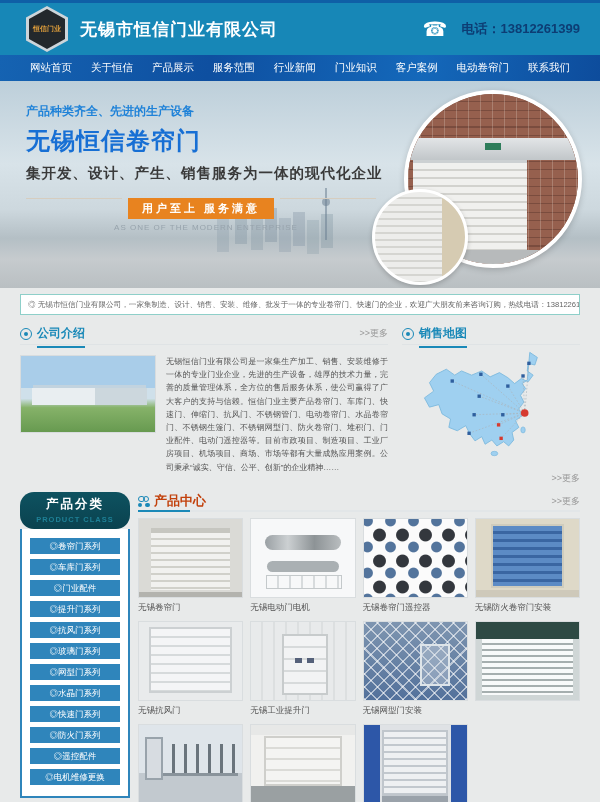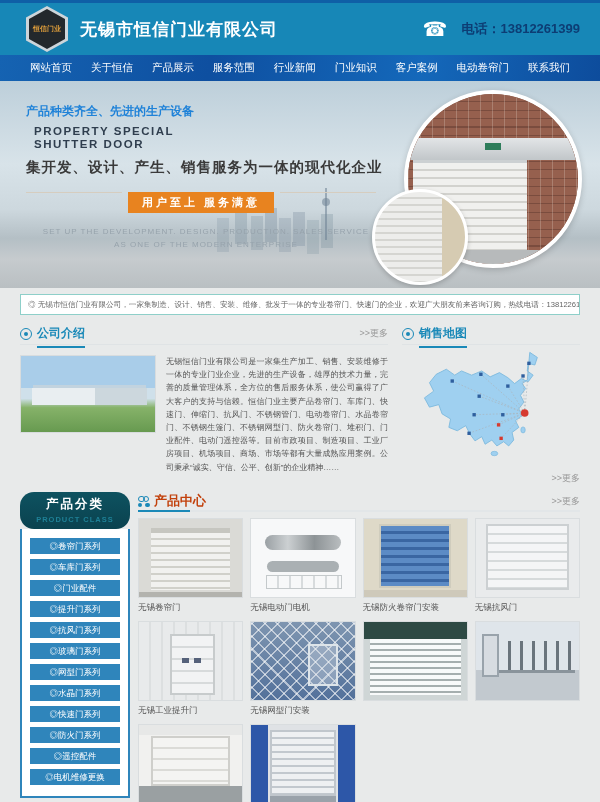--- a/index.html
+++ b/index.html
@@ -234,32 +234,28 @@
       </ul>
   </div>
 </div>
 
 <div class="banner">
   <div class="city"></div>
   <div class="tower"></div>
   <div class="banner-text">
     <div class="tagline">产品种类齐全、先进的生产设备</div>
     <div class="title-row">
-      <div class="title-en">
-        <div>PROPERTY SPECIAL</div>
-        <div>SHUTTER DOOR</div>
-      </div>
+      <div class="title-cn">无锡恒信卷帘门</div>
     </div>
     <div class="subtitle">集开发、设计、产生、销售服务为一体的现代化企业</div>
     <div class="badge-row">
       <div class="badge-line"></div>
       <div class="badge">用户至上 服务满意</div>
       <div class="badge-line"></div>
     </div>
-    <div class="cap cap1">SET UP THE DEVELOPMENT. DESIGN. PRODUCTION. SALES SERVICE</div>
     <div class="cap cap2">AS ONE OF THE MODERN ENTERPRISE</div>
   </div>
   <div class="circle-big">
     <div class="brick"></div>
     <div class="lintel"></div>
     <div class="sign"></div>
     <div class="shutter-big"></div>
     <div class="ground-big"></div>
   </div>
   <div class="circle-small"></div>
@@ -373,20 +369,24 @@
           <div class="prod-cell">
             <div class="p-img pi-roll"></div>
             <div class="p-name">无锡卷帘门</div>
           </div>
 
           <div class="prod-cell">
             <div class="p-img pi-motor"></div>
             <div class="p-name">无锡电动门电机</div>
           </div>
 
+          <div class="prod-cell">
+            <div class="p-img pi-remotes"></div>
+            <div class="p-name">无锡卷帘门遥控器</div>
+          </div>
 
 
           <div class="prod-cell">
             <div class="p-img pi-fire"></div>
             <div class="p-name">无锡防火卷帘门安装</div>
           </div>
 
           <div class="prod-cell">
             <div class="p-img pi-wind"></div>
             <div class="p-name">无锡抗风门</div>

